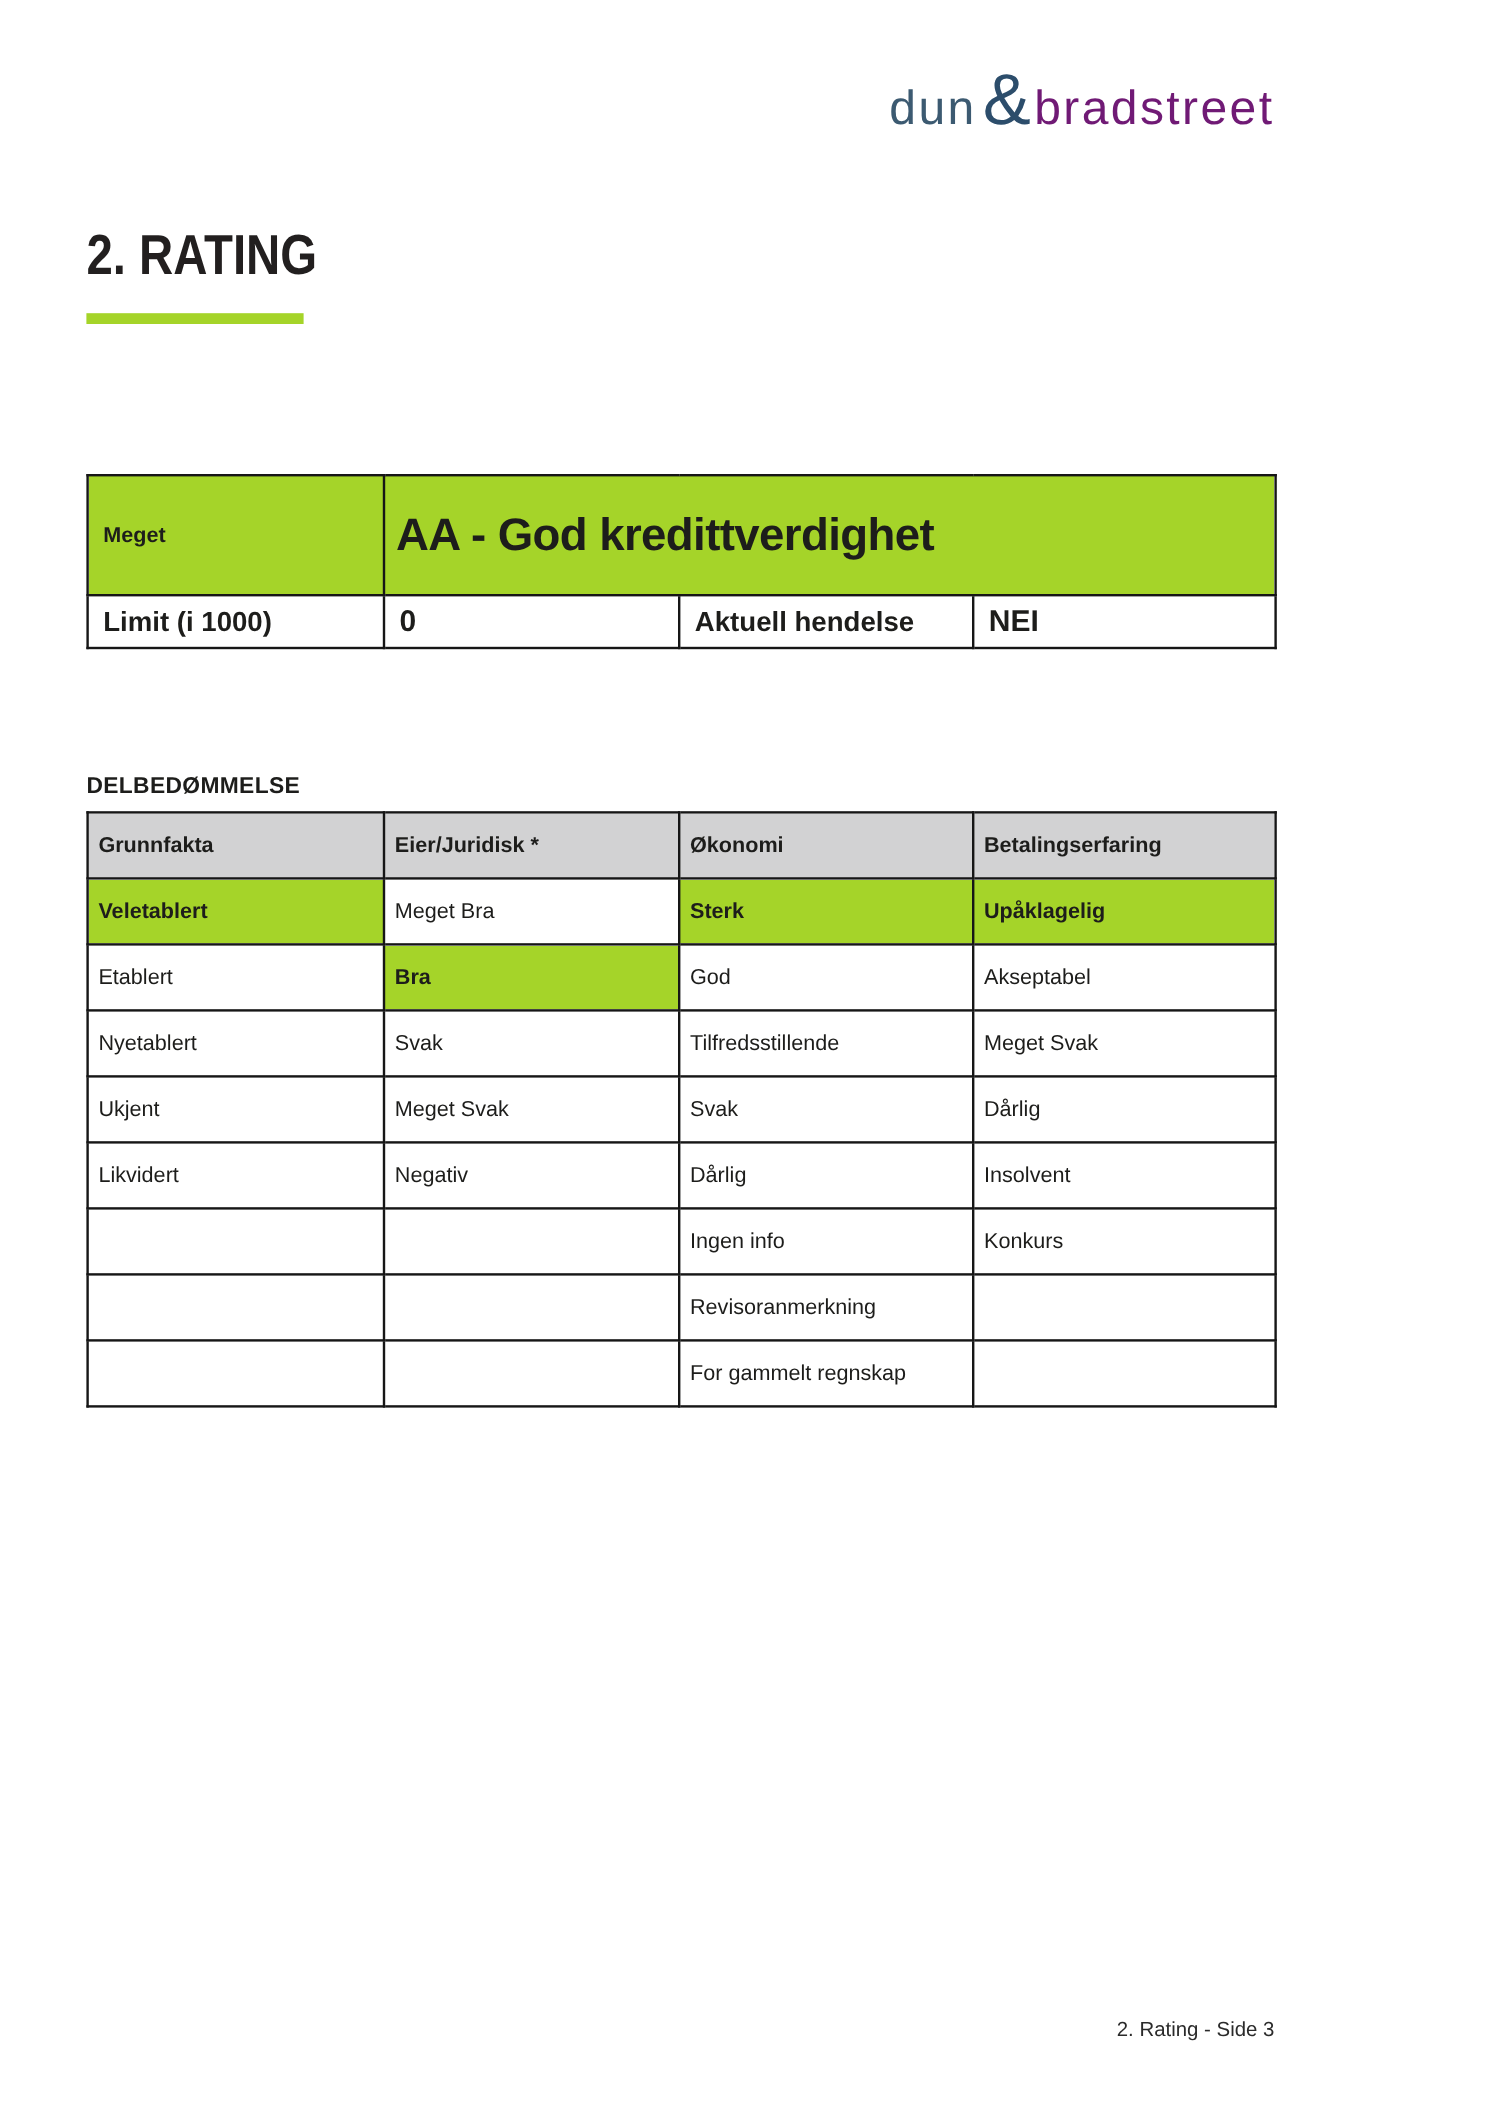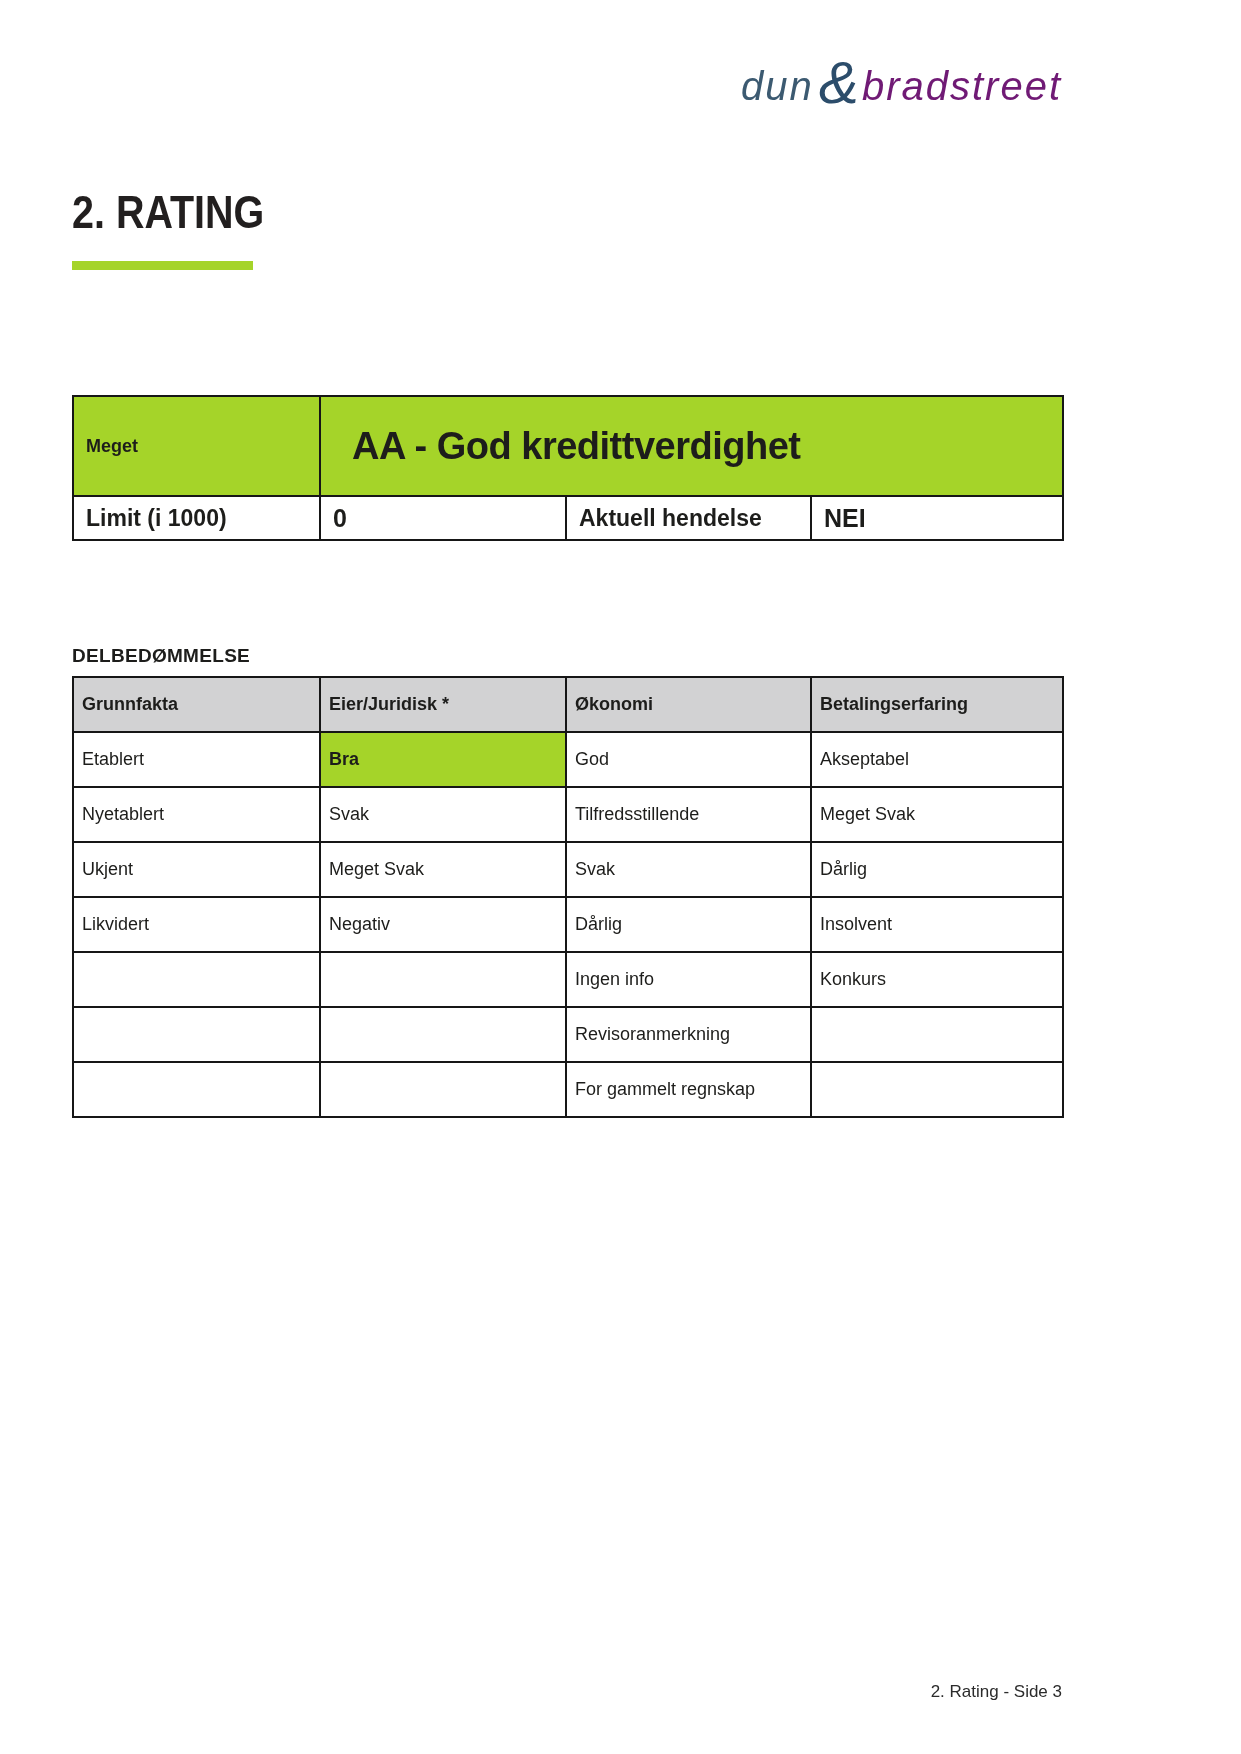--- a/index.html
+++ b/index.html
@@ -6,40 +6,40 @@
   * { box-sizing:border-box; }
   html,body { margin:0; padding:0; }
   body {
     width:1241px; height:1754px; background:#ffffff;
     font-family:"Liberation Sans", sans-serif; color:var(--ink);
     position:relative; overflow:hidden;
   }
   .page { position:absolute; inset:0; }
 
   
-  .logo { position:absolute; top:66px; right:179px; display:flex; align-items:flex-start; line-height:1;font-style:italic; }
+  .logo { position:absolute; top:66px; right:179px; display:flex; align-items:flex-end; line-height:1; }
   .logo .dun  { font-size:40px; color:#3c5a71; letter-spacing:2px; }
   .logo .amp  { font-size:60px; color:#2c4d6b; margin:-10px 3px 0 5px; line-height:0.9; }
   .logo .brad { font-size:40px; color:#701a75; letter-spacing:2px; }
 
   
   .page-title {
     position:absolute; left:72px; top:188px; margin:0;
     font-size:47px; line-height:1; font-weight:800; color:#221f1f;
     transform:scaleX(0.84); transform-origin:left top; white-space:nowrap;
   }
   .title-bar { position:absolute; left:72px; top:261px; width:181px; height:9px; background:var(--green); }
 
   
   table { border-collapse:collapse; table-layout:fixed; }
   .rating-table { position:absolute; left:72px; top:395px; width:990px; }
   .rating-table td { border:2px solid var(--border); vertical-align:middle; overflow:hidden; }
   .green-bg { background:var(--green); }
   .rating-label { height:100px; font-weight:bold; font-size:18px; padding-left:12px; }
-  .rating-value { font-size:38px; font-weight:bold; padding-left:31px; letter-spacing:-0.5px; white-space:nowrap; }
+  .rating-value { font-size:38px; font-weight:bold; padding-left:9px; letter-spacing:-0.5px; white-space:nowrap; }
   .cell-label { height:44px; font-weight:bold; font-size:23px; padding-left:12px; }
   .cell-big { font-size:25px; font-weight:bold; padding-left:12px; }
 
   
   .section-title { position:absolute; left:72px; top:645px; margin:0; font-size:19px; font-weight:bold; letter-spacing:0.3px; }
   .assessment { position:absolute; left:72px; top:676px; width:990px; font-size:18px; }
   .assessment th, .assessment td {
     border:2px solid var(--border); height:29px; padding:16px 8px;
     text-align:left; vertical-align:middle; font-weight:normal; overflow:hidden; white-space:nowrap;
   }
@@ -96,20 +96,26 @@
     <thead>
         <tr>
           <th>Grunnfakta</th>
           <th>Eier/Juridisk *</th>
           <th>Økonomi</th>
           <th>Betalingserfaring</th>
         </tr>
       </thead>
     <tbody>
         <tr>
+          <td class="hl">Veletablert</td>
+          <td>Meget Bra</td>
+          <td class="hl">Sterk</td>
+          <td class="hl">Upåklagelig</td>
+        </tr>
+        <tr>
           <td>Etablert</td>
           <td class="hl">Bra</td>
           <td>God</td>
           <td>Akseptabel</td>
         </tr>
         <tr>
           <td>Nyetablert</td>
           <td>Svak</td>
           <td>Tilfredsstillende</td>
           <td>Meget Svak</td>

